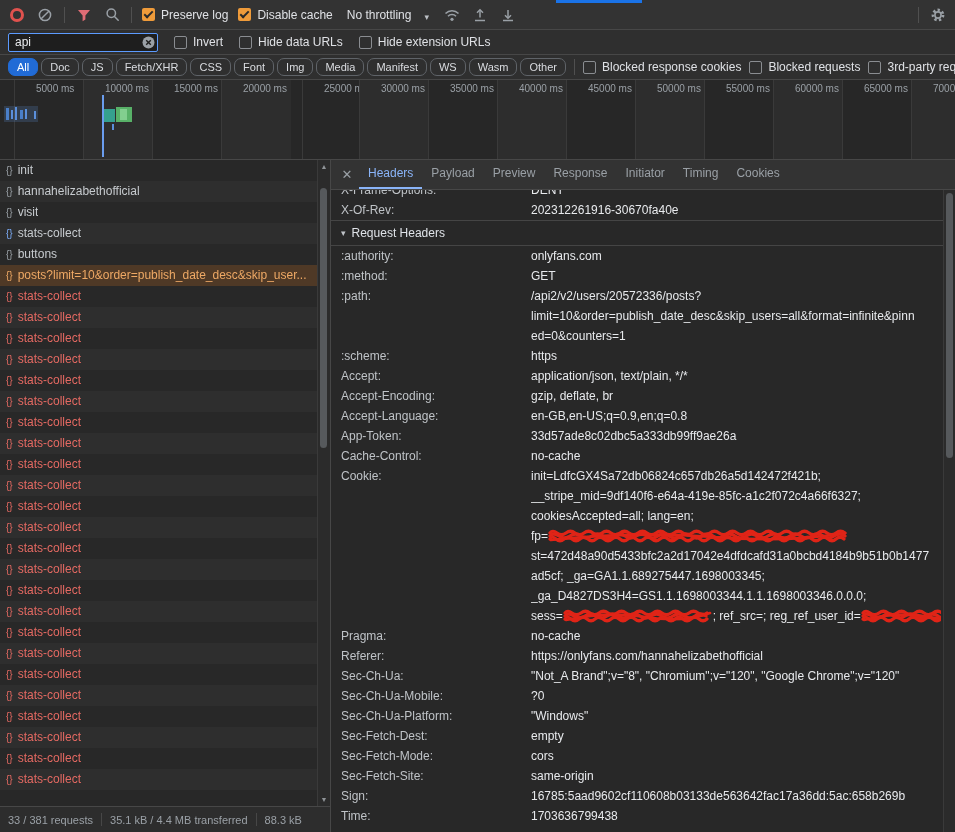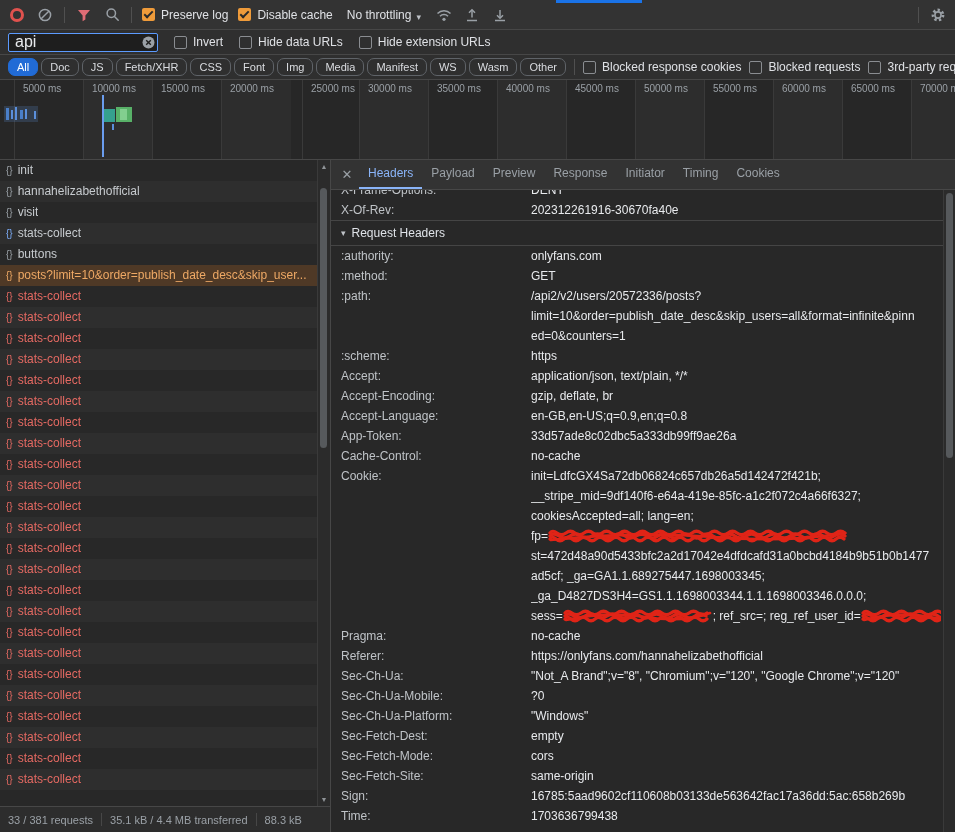--- a/index.html
+++ b/index.html
@@ -14,43 +14,43 @@
   .tbtn{display:inline-flex;align-items:center;justify-content:center;width:18px;height:18px;cursor:pointer;flex-shrink:0;}
   .record-dot{width:8px;height:8px;border:3px solid #e0524e;border-radius:50%;}
   .vdiv{width:1px;height:16px;background:#505050;flex-shrink:0;}
   .spacer{flex:1;}
   .cb-wrap{display:inline-flex;align-items:center;gap:6px;cursor:pointer;white-space:nowrap;}
   .cb{width:13px;height:13px;border-radius:2px;display:inline-flex;align-items:center;justify-content:center;box-sizing:border-box;flex-shrink:0;}
   .cb.checked{background:#ef9b3a;}
   .cb.unchecked{border:1.5px solid #8a8d91;background:transparent;}
   .tick{width:7px;height:3px;border-left:2px solid #2a2a2a;border-bottom:2px solid #2a2a2a;transform:rotate(-45deg);margin-top:-2px;}
   .cb-label{color:#dfe1e5;}
-  .dropdown{display:inline-flex;align-items:flex-end;gap:5px;cursor:pointer;padding:2px 4px;}
+  .dropdown{display:inline-flex;align-items:flex-end;gap:13px;cursor:pointer;padding:2px 4px;}
   .caret{font-size:9px;color:#bdc1c6;}
 
   
   .filter-row{height:24px;min-height:24px;background:#2f2f2f;border-bottom:1px solid #474747;
     display:flex;align-items:center;padding:0 8px;gap:16px;}
   .filter-box{position:relative;width:150px;height:19px;flex-shrink:0;}
   .filter-box input{width:100%;height:100%;box-sizing:border-box;background:#1e1e1e;border:1px solid #5c9bff;
-    border-radius:2px;color:#e8eaed;font-family:"Liberation Sans",sans-serif;font-size:16px;padding:0 18px 0 6px;outline:none;}
+    border-radius:2px;color:#e8eaed;font-family:"Liberation Sans",sans-serif;font-size:12px;padding:0 18px 0 6px;outline:none;}
   .clear-x{position:absolute;right:3px;top:3px;cursor:pointer;line-height:0;}
 
   
   .chips-row{height:24px;min-height:24px;background:#2f2f2f;border-bottom:1px solid #474747;
     display:flex;align-items:center;padding:0 8px;gap:8px;}
   #chips{display:flex;align-items:center;gap:3px;}
   .chip{padding:2px 8px;border:1px solid #5f6368;border-radius:7px;color:#dadce0;font-size:11px;cursor:pointer;white-space:nowrap;}
   .chip-selected{background:#216bd6;border-color:#216bd6;color:#ffffff;}
 
   
   .overview{height:79px;min-height:79px;position:relative;background:#272727;border-bottom:1px solid #474747;overflow:hidden;}
   .band{position:absolute;top:0;bottom:0;background:#272727;border-left:1px solid #3a3a3a;z-index:0;}
   .band-alt{background:#2d2d2d;}
-  .band-label{position:absolute;top:3px;left:8px;font-size:10px;color:#9aa0a6;white-space:nowrap;}
+  .band-label{position:absolute;top:3px;left:21px;font-size:10px;color:#9aa0a6;white-space:nowrap;}
   .wf{position:absolute;z-index:1;}
 
   
   .main{flex:1;display:flex;min-height:0;}
   .left-panel{width:330px;min-width:330px;display:flex;flex-direction:column;border-right:1px solid #474747;position:relative;background:#282828;}
   .name-header{height:24px;min-height:24px;line-height:24px;padding-left:8px;border-bottom:1px solid #474747;
     color:#cdd1d5;background:#2a2a2a;cursor:pointer;}
   .req-rows{flex:1;overflow:hidden;}
   .req-row{height:21px;line-height:21px;display:flex;align-items:center;padding:0 14px 0 6px;
     white-space:nowrap;overflow:hidden;cursor:pointer;color:#c7cbcf;}

